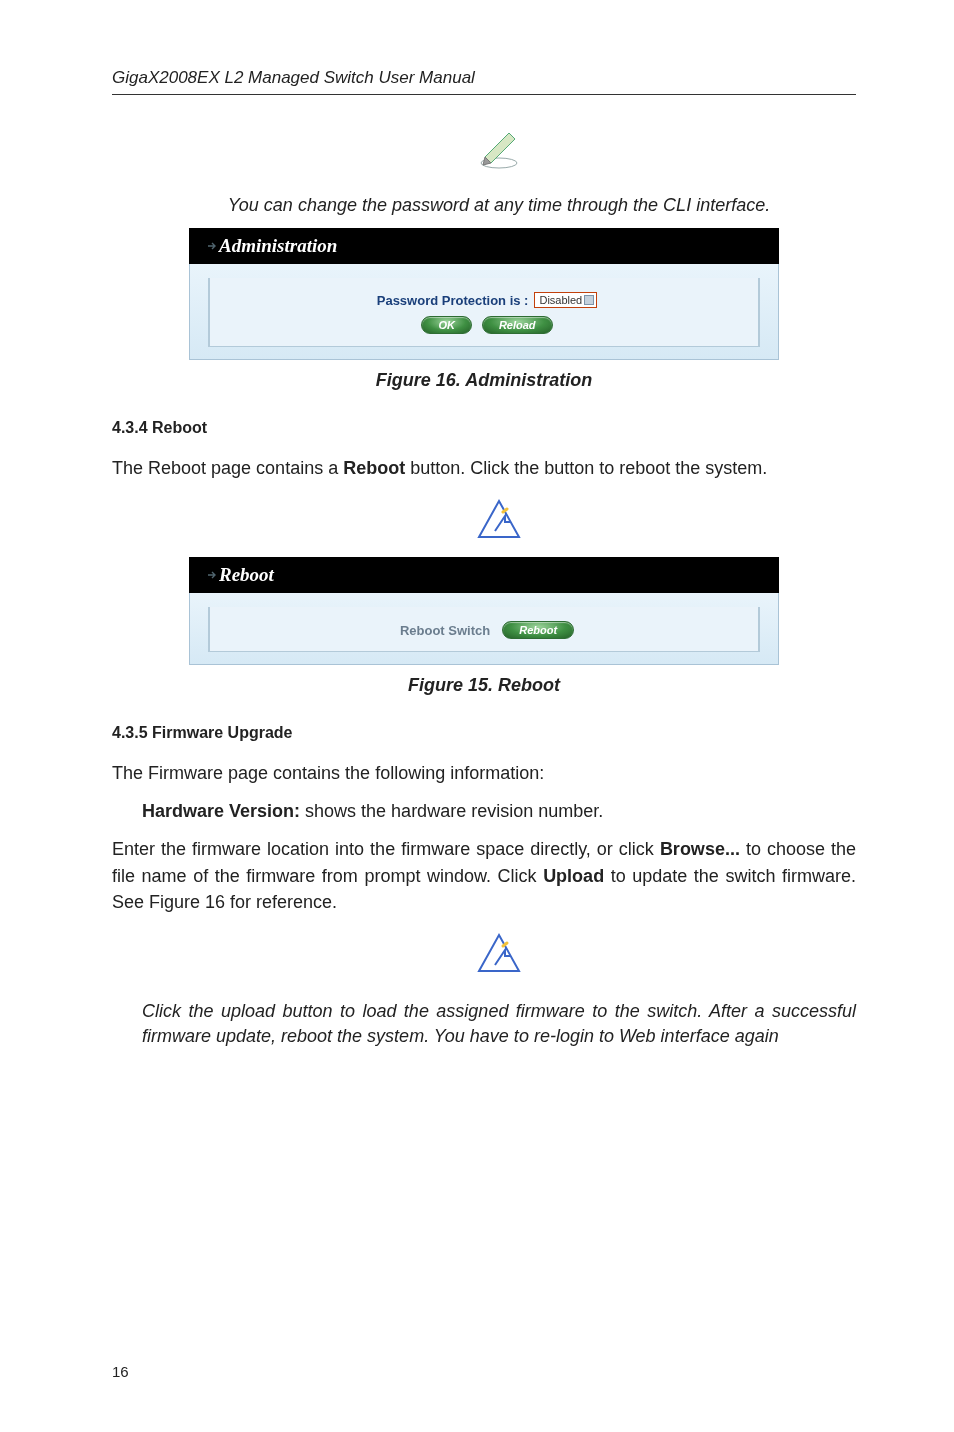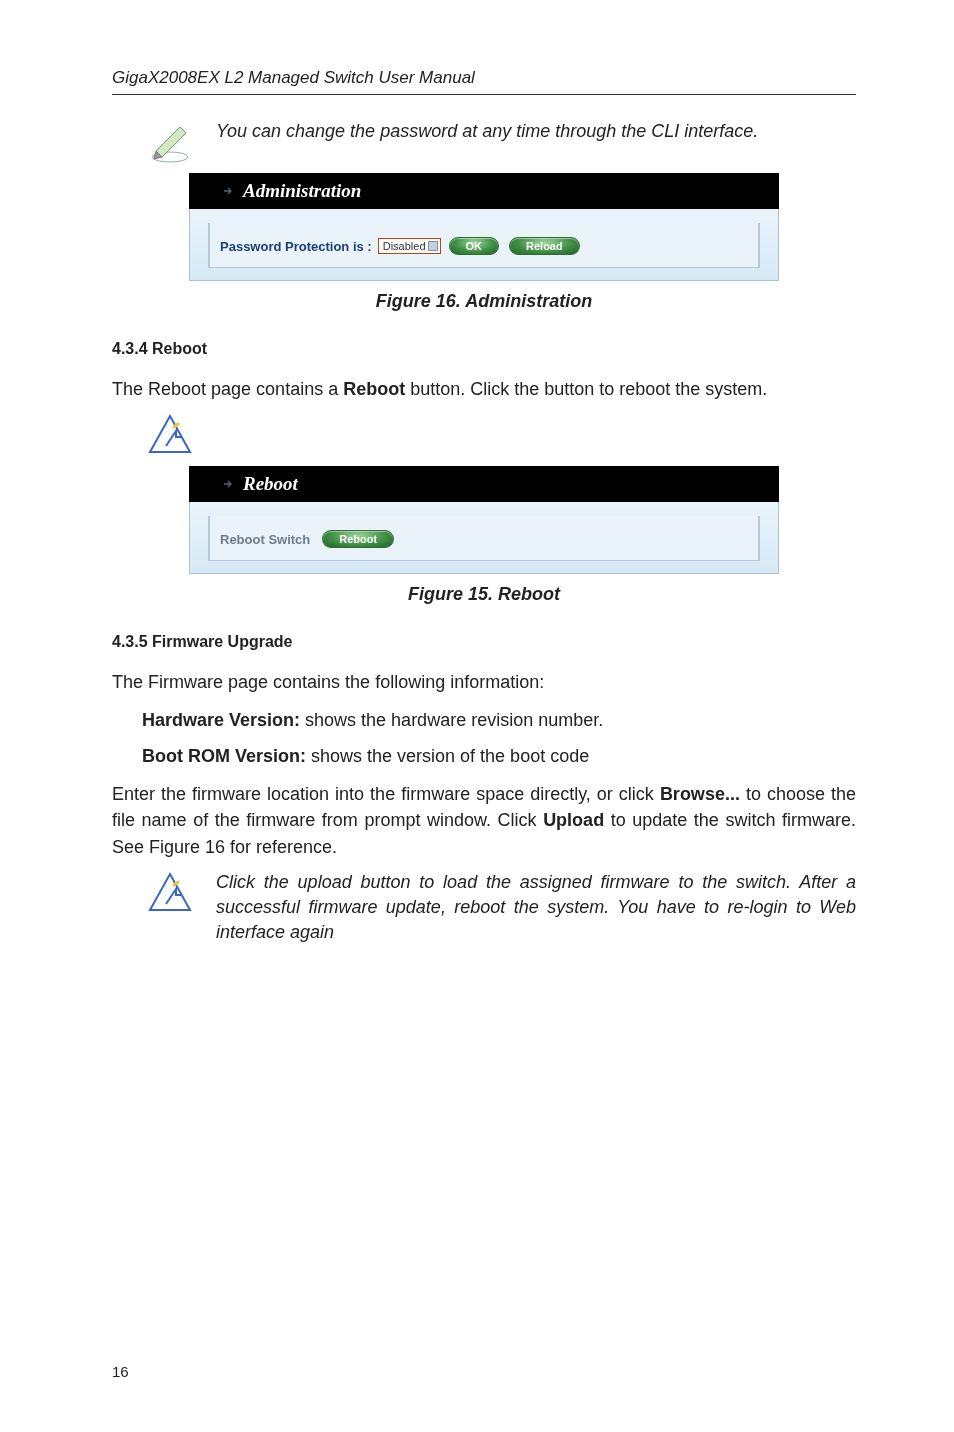--- a/index.html
+++ b/index.html
@@ -14,23 +14,24 @@
   }
   .header-line {
     font-style: italic;
     font-size: 17px;
     border-bottom: 1px solid #333;
     padding-bottom: 6px;
     margin-bottom: 24px;
   }
   .note-row {
     display: flex;
-    align-items: flex-start;
+    align-items: center;
     gap: 18px;
     margin: 0 0 10px 30px;
+    flex-direction: column;
   }
   .note-row .icon-wrap {
     width: 56px;
     flex: 0 0 56px;
     display:flex;
     align-items:center;
     justify-content:center;
   }
   .note-text {
     font-style: italic;
@@ -47,46 +48,46 @@
   .fig-container {
     width: 590px;
   }
   .fig-titlebar {
     background: #000;
     color:#fff;
     font-family: Georgia, 'Times New Roman', serif;
     font-style: italic;
     font-weight: bold;
     font-size: 19px;
-    padding: 7px 32px;
-    display:flex;
-    align-items:center;
-    gap:8px;
+    padding: 7px 16px;
+    display:flex;
+    align-items:center;
   }
   .fig-titlebar .arrow {
     width:14px; height:14px;
     display:inline-flex;
     align-items:center;
     justify-content:center;
     opacity:0.6;
   }
   .fig-body {
     background: linear-gradient(180deg, #e9f4fb 0%, #d6e9f5 100%);
     border: 1px solid #a9c3d6;
     border-top: none;
     padding: 14px 18px 12px 18px;
     position: relative;
   }
   .inner-card {
     background: #eaf3fa;
     border-left: 2px solid #b3cad9;
     border-right: 2px solid #b3cad9;
     border-bottom: 1px solid #b3cad9;
-    padding: 14px 10px 12px 10px;
-    display:flex;
+    padding: 14px 10px 12px 16px;
+    display:flex;
+    flex-direction:column;
     align-items:center;
     gap:8px;
   }
   .inner-row {
     font-size: 13px;
     font-weight: bold;
     color: #1a3f7a;
     display:flex;
     align-items:center;
     gap:6px;
@@ -112,20 +113,21 @@
   .pill-btn {
     display:inline-block;
     border-radius: 11px;
     font-size: 11px;
     color:#fff;
     padding: 2px 16px;
     border:1px solid #2e6d33;
     background: radial-gradient(ellipse at 50% 30%, #9cd49c 0%, #3f9043 55%, #246028 100%);
     box-shadow: inset 0 1px 1px rgba(255,255,255,0.5);
     font-weight:bold;
+    font-style:italic;
   }
   .btn-row { display:flex; gap:10px; justify-content:center;}
   .caption {
     text-align:center;
     font-style: italic;
     font-weight: bold;
     font-size: 18px;
     margin: 10px 0 28px 0;
   }
   h2.section {
@@ -226,21 +228,20 @@
     </div>
   </div>
 </div>
 <div class="caption">Figure 15. Reboot</div>
 
 <h2 class="section">4.3.5  Firmware Upgrade</h2>
 <p class="body">The Firmware page contains the following information:</p>
 
 <div class="indent-block">
   <p class="body"><strong>Hardware Version:</strong><span> shows the hardware revision number.</span></p>
-  <p class="body"><strong>Boot ROM Version:</strong><span> shows the version of the boot code</span></p>
 </div>
 
 <p class="body">
   <span>Enter the firmware location into the firmware space directly, or click </span><strong>Browse...</strong><span> to choose the file name of the firmware from prompt window. Click </span><strong>Upload</strong><span> to update the switch firmware. See Figure 16 for reference.</span>
 </p>
 
 <div class="note-row">
   <div class="icon-wrap">
     <svg width="48" height="44" viewBox="0 0 48 44">
       <path d="M24 4 L44 40 L4 40 Z" fill="none" stroke="#3a66c9" stroke-width="2"></path>

